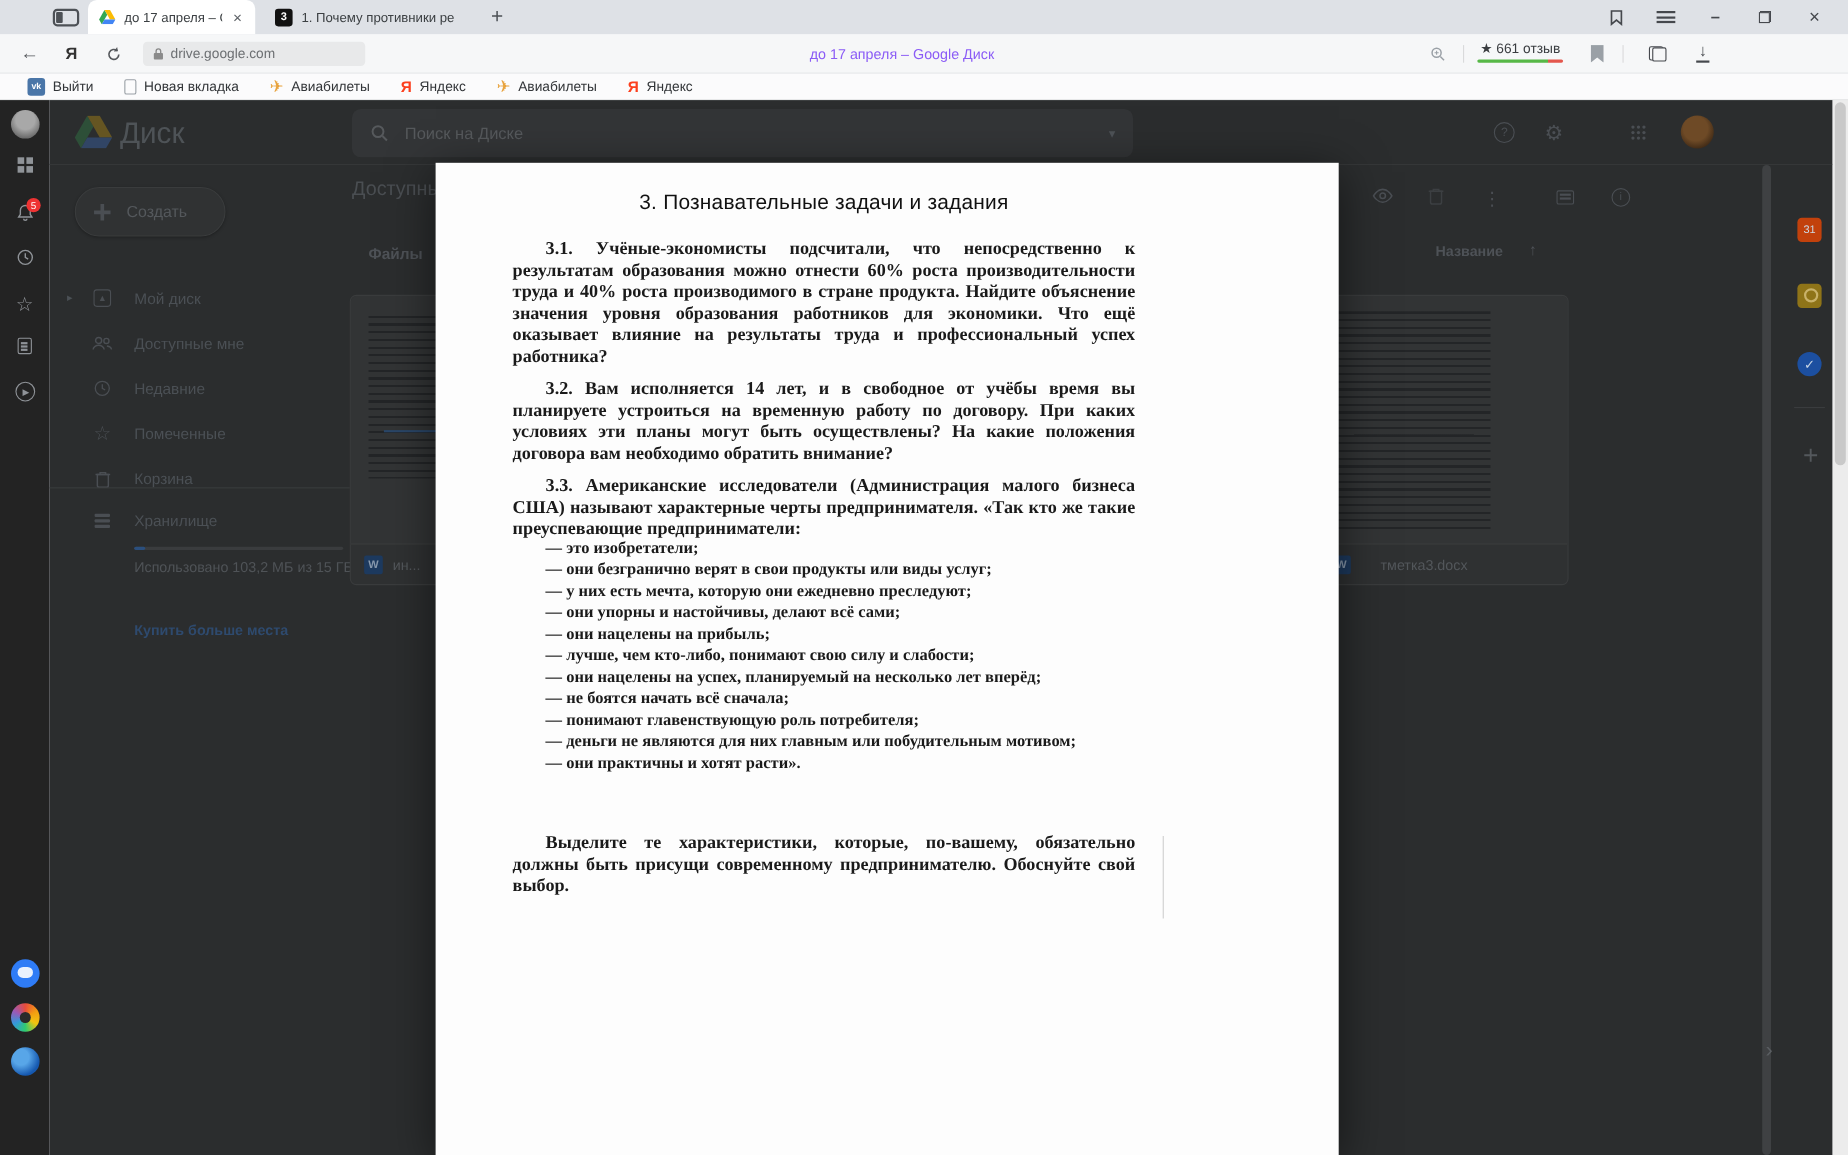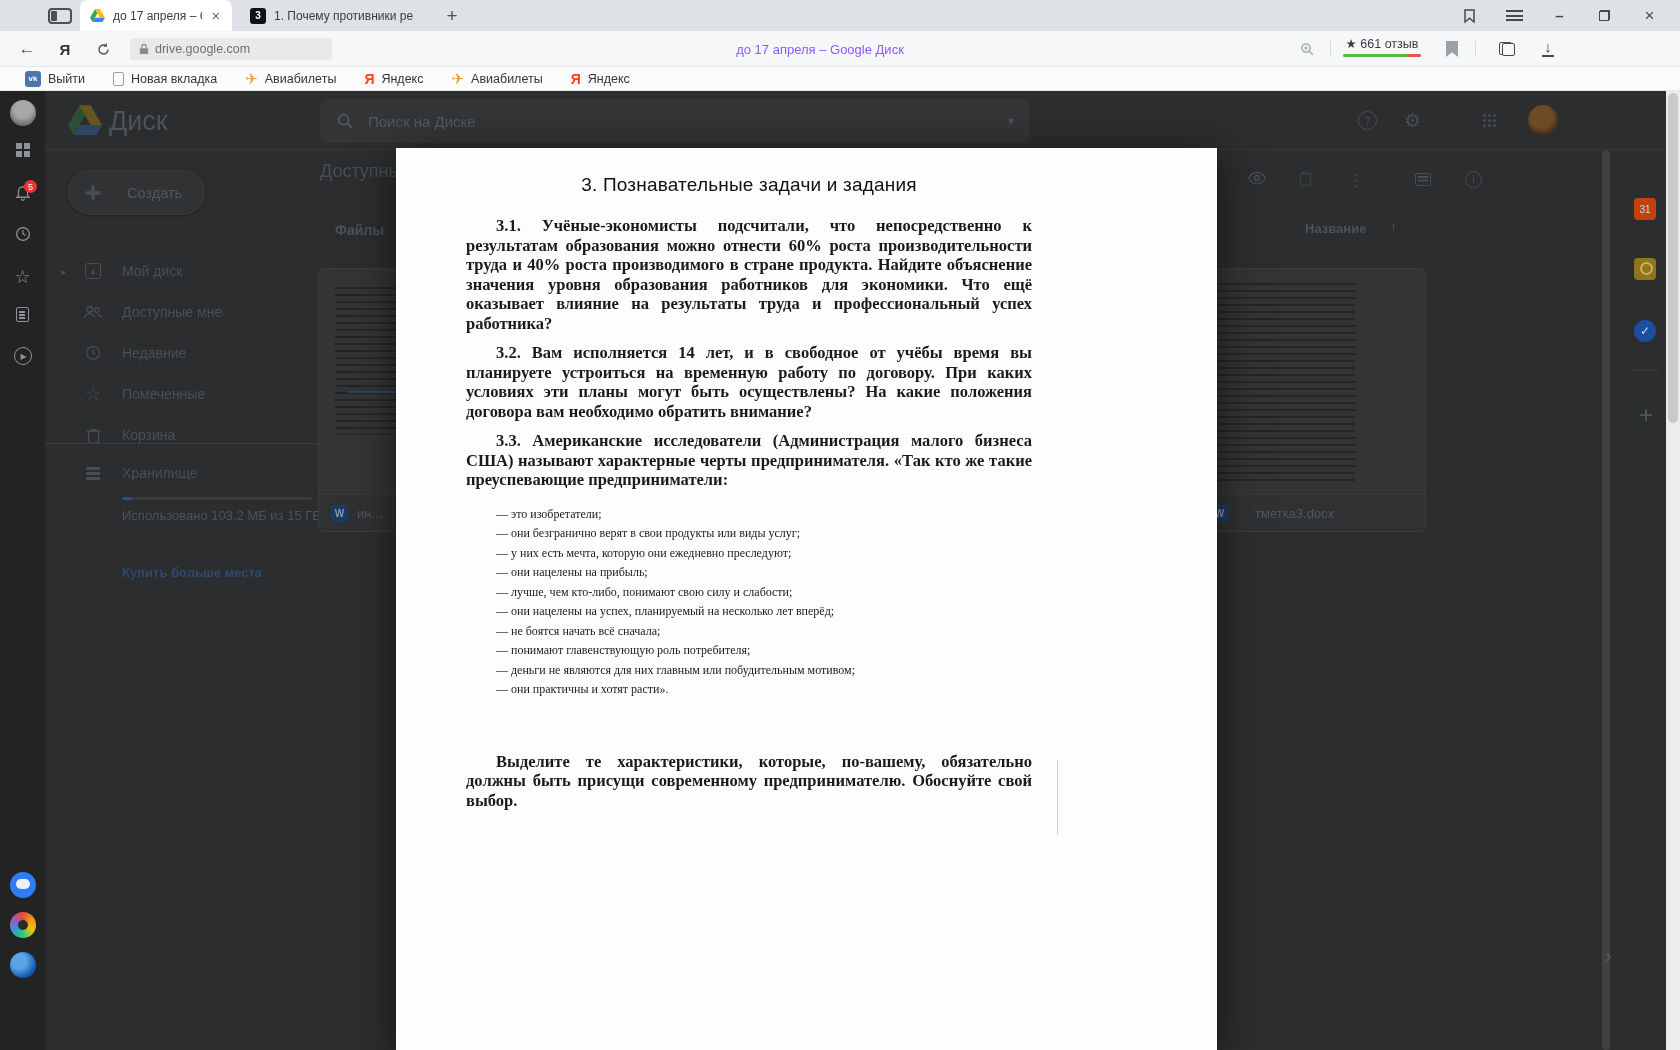--- a/index.html
+++ b/index.html
@@ -105,21 +105,21 @@
             display:flex; align-items:center; justify-content:center; color:#4a4e53; }
   .gearic { font-size:19px; color:#4a4e53; }
   .grid9 { position:relative; width:15px; height:15px; }
   .grid9::before { content:""; position:absolute; left:1px; top:1px; width:3px; height:3px; border-radius:50%; background:#4a4e53;
        box-shadow:5px 0 #4a4e53,10px 0 #4a4e53,0 5px #4a4e53,5px 5px #4a4e53,10px 5px #4a4e53,0 10px #4a4e53,5px 10px #4a4e53,10px 10px #4a4e53; }
   .davatar { position:absolute; left:1483px; top:14px; width:30px; height:30px; border-radius:50%;
              background:radial-gradient(circle at 45% 40%, #6e4a26 0 45%, #3a2614 80%); }
   .dic { position:absolute; display:flex; align-items:center; justify-content:center; }
 
   .create-btn { position:absolute; left:23px; top:79px; width:137px; height:45px; background:#303233;
-                border:1px solid #3a3c3d; border-radius:23px; display:flex; align-items:center; gap:24px;
+                border:1px solid #3a3c3d; border-radius:23px; display:flex; align-items:center; gap:12px;
                 padding:0 14px; font-size:14.5px; color:#54585c; box-shadow:0 1px 3px rgba(0,0,0,.3); }
   .nav-item { position:absolute; left:0; width:273px; height:40px; display:flex; align-items:center;
               font-size:14px; color:#4b5055; }
   .nav-item .expand { position:absolute; left:16px; font-size:10px; color:#4b5055; }
   .nav-item .nic { position:absolute; left:38px; width:20px; display:flex; justify-content:center; color:#4a4e53; }
   .nav-item .lbl { position:absolute; left:77px; }
   .mydrv { width:16px; height:16px; border:1.5px solid #4a4e53; border-radius:3px; display:flex;
            align-items:center; justify-content:center; font-size:8px; color:#4a4e53; }
   .storeic { width:14px; height:13px; position:relative; }
   .storeic::before { content:""; position:absolute; width:14px; height:3px; background:#4a4e53; border-radius:1px;
@@ -169,21 +169,21 @@
 
   
   .modal { position:absolute; left:396px; top:57px; width:821px; height:902px; background:#fdfdfd;
            box-shadow:0 8px 40px rgba(0,0,0,.55); }
   .docpage { position:relative; width:100%; height:100%; padding:26px 185px 0 70px;
              font-family:"Liberation Serif", serif; color:#1a1a1a; }
   .doc-title { font-family:"Liberation Sans", sans-serif; font-size:19px; font-weight:normal;
                text-align:center; letter-spacing:.2px; margin-bottom:20px; color:#111; }
   .docpage p { font-size:16.5px; line-height:19.5px; font-weight:bold; text-align:justify;
                text-indent:30px; margin-bottom:10px; }
-  .bullet { font-size:12px; line-height:19.5px; font-weight:normal; text-align:justify; text-indent:30px; }
+  .bullet { font-size:15px; line-height:19.5px; font-weight:bold; text-align:justify; text-indent:30px; }
   .closing { margin-top:52px !important; }
   .scan-line { position:absolute; left:661px; top:612px; width:1px; height:75px; background:#cfcfcf; }
 </style>
 </head>
 <body>
 
 <div class="screen">
 
   <div class="tabbar">
     <div class="tabpanel-btn"></div>
@@ -483,24 +483,25 @@
 
     <div class="bscroll">
         <div class="thumb"></div>
       </div>
 
     <div class="modal">
       <div class="docpage">
         <div class="doc-title">3. Познавательные задачи и задания</div>
         <p>3.1. Учёные-экономисты подсчитали, что непосредственно к результатам образования можно отнести 60% роста производительности труда и 40% роста производимого в стране продукта. Найдите объяснение значения уровня образования работников для экономики. Что ещё оказывает влияние на результаты труда и профессиональный успех работника?</p>
         <p>3.2. Вам исполняется 14 лет, и в свободное от учёбы время вы планируете устроиться на временную работу по договору. При каких условиях эти планы могут быть осуществлены? На какие положения договора вам необходимо обратить внимание?</p>
-        <p style="margin-bottom:15px;">3.3. Американские исследователи (Администрация малого бизнеса США) называют характерные черты предпринимателя. «Так кто же такие преуспевающие предприниматели:</p>
+        <p style="margin-bottom:0;">3.3. Американские исследователи (Администрация малого бизнеса США) называют характерные черты предпринимателя. «Так кто же такие преуспевающие предприниматели:</p>
         <div class="bullet">— это изобретатели;</div>
         <div class="bullet">— они безгранично верят в свои продукты или виды услуг;</div>
         <div class="bullet">— у них есть мечта, которую они ежедневно преследуют;</div>
+        <div class="bullet">— они упорны и настойчивы, делают всё сами;</div>
         <div class="bullet">— они нацелены на прибыль;</div>
         <div class="bullet">— лучше, чем кто-либо, понимают свою силу и слабости;</div>
         <div class="bullet">— они нацелены на успех, планируемый на несколько лет вперёд;</div>
         <div class="bullet">— не боятся начать всё сначала;</div>
         <div class="bullet">— понимают главенствующую роль потребителя;</div>
         <div class="bullet">— деньги не являются для них главным или побудительным мотивом;</div>
         <div class="bullet">— они практичны и хотят расти».</div>
         <p class="closing">Выделите те характеристики, которые, по-вашему, обязательно должны быть присущи современному предпринимателю. Обоснуйте свой выбор.</p>
         <div class="scan-line"></div>
       </div>

